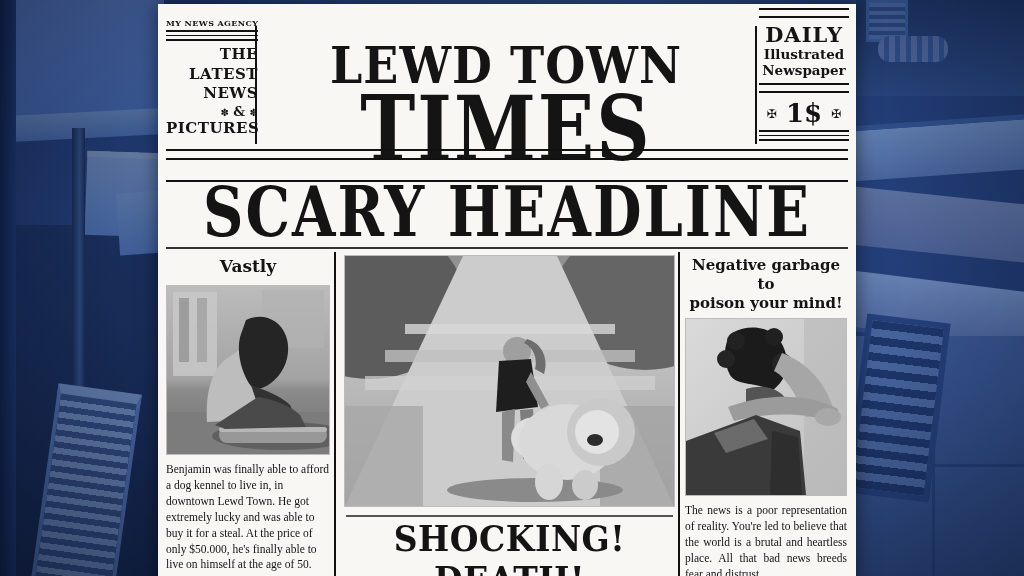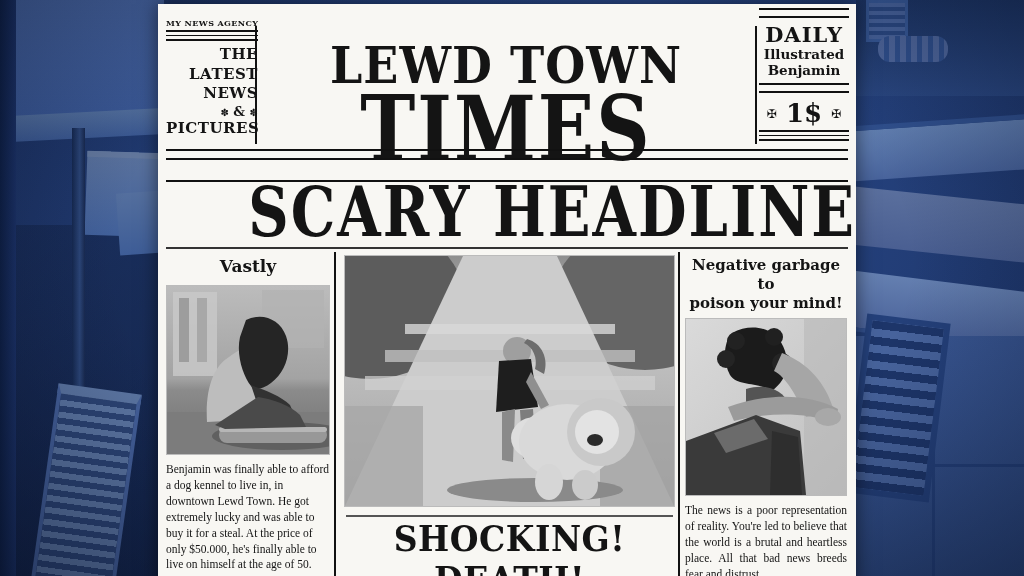--- a/index.html
+++ b/index.html
@@ -52,21 +52,21 @@
   .daily .d1{font-size:21px;font-weight:900;letter-spacing:1px;margin-top:4px;}
   .daily .d2{font-size:13.5px;font-weight:900;line-height:1.15;}
   .priceRow{font-size:26px;font-weight:900;margin:7px 0 4px 0;line-height:1;}
   .priceRow .orn{font-size:12px;vertical-align:4px;}
   
   .dblRule{left:8px;top:145px;width:682px;height:7px;border-top:2px solid #111;border-bottom:2px solid #111;}
   .volbar{left:8px;top:156px;width:682px;display:flex;justify-content:space-between;align-items:center;
     font-size:11px;font-weight:900;letter-spacing:.3px;}
   .volbar .orn{font-size:10px;}
   .rule1{left:8px;top:176px;width:682px;height:0;border-top:2px solid #111;}
-  .headline{left:0;top:180px;width:698px;text-align:right;}
+  .headline{left:0;top:180px;width:698px;text-align:center;}
   .headline .t{font-size:56px;font-weight:900;letter-spacing:2px;line-height:1;}
   .ruleH{left:8px;top:243px;width:682px;height:0;border-top:2px solid #333;}
   
   .divA{left:176px;top:248px;height:336px;}
   .divB{left:520px;top:248px;height:336px;}
   .colL{left:8px;top:252px;width:164px;}
   .colC{left:186px;top:251px;width:331px;}
   .colR{left:527px;top:252px;width:162px;}
   .colHead{font-size:17px;font-weight:700;text-align:center;line-height:1.25;}
   .colHeadR{font-size:15px;font-weight:900;text-align:center;line-height:1.25;}
@@ -122,21 +122,21 @@
       <div class="l1 heavy"><span class="scaleY" style="transform:scaleY(1.08)">LEWD TOWN</span></div>
       <div class="l2 heavy"><span class="scaleY">TIMES</span></div>
     </div>
 
     <div class="abs vline" style="left:597px;top:22px;height:118px;"></div>
 
     <div class="abs daily">
       <div class="rule2"></div>
       <div class="d1">DAILY</div>
       <div class="d2">Illustrated</div>
-      <div class="d2">Benjamin</div>
+      <div class="d2">Newspaper</div>
       <div class="rule2" style="margin-top:5px;"></div>
       <div class="priceRow">
         <span class="orn">✠</span>
         <span>1$</span>
         <span class="orn">✠</span>
       </div>
       <div class="rule3"></div>
     </div>
 
     <div class="abs dblRule"></div>

